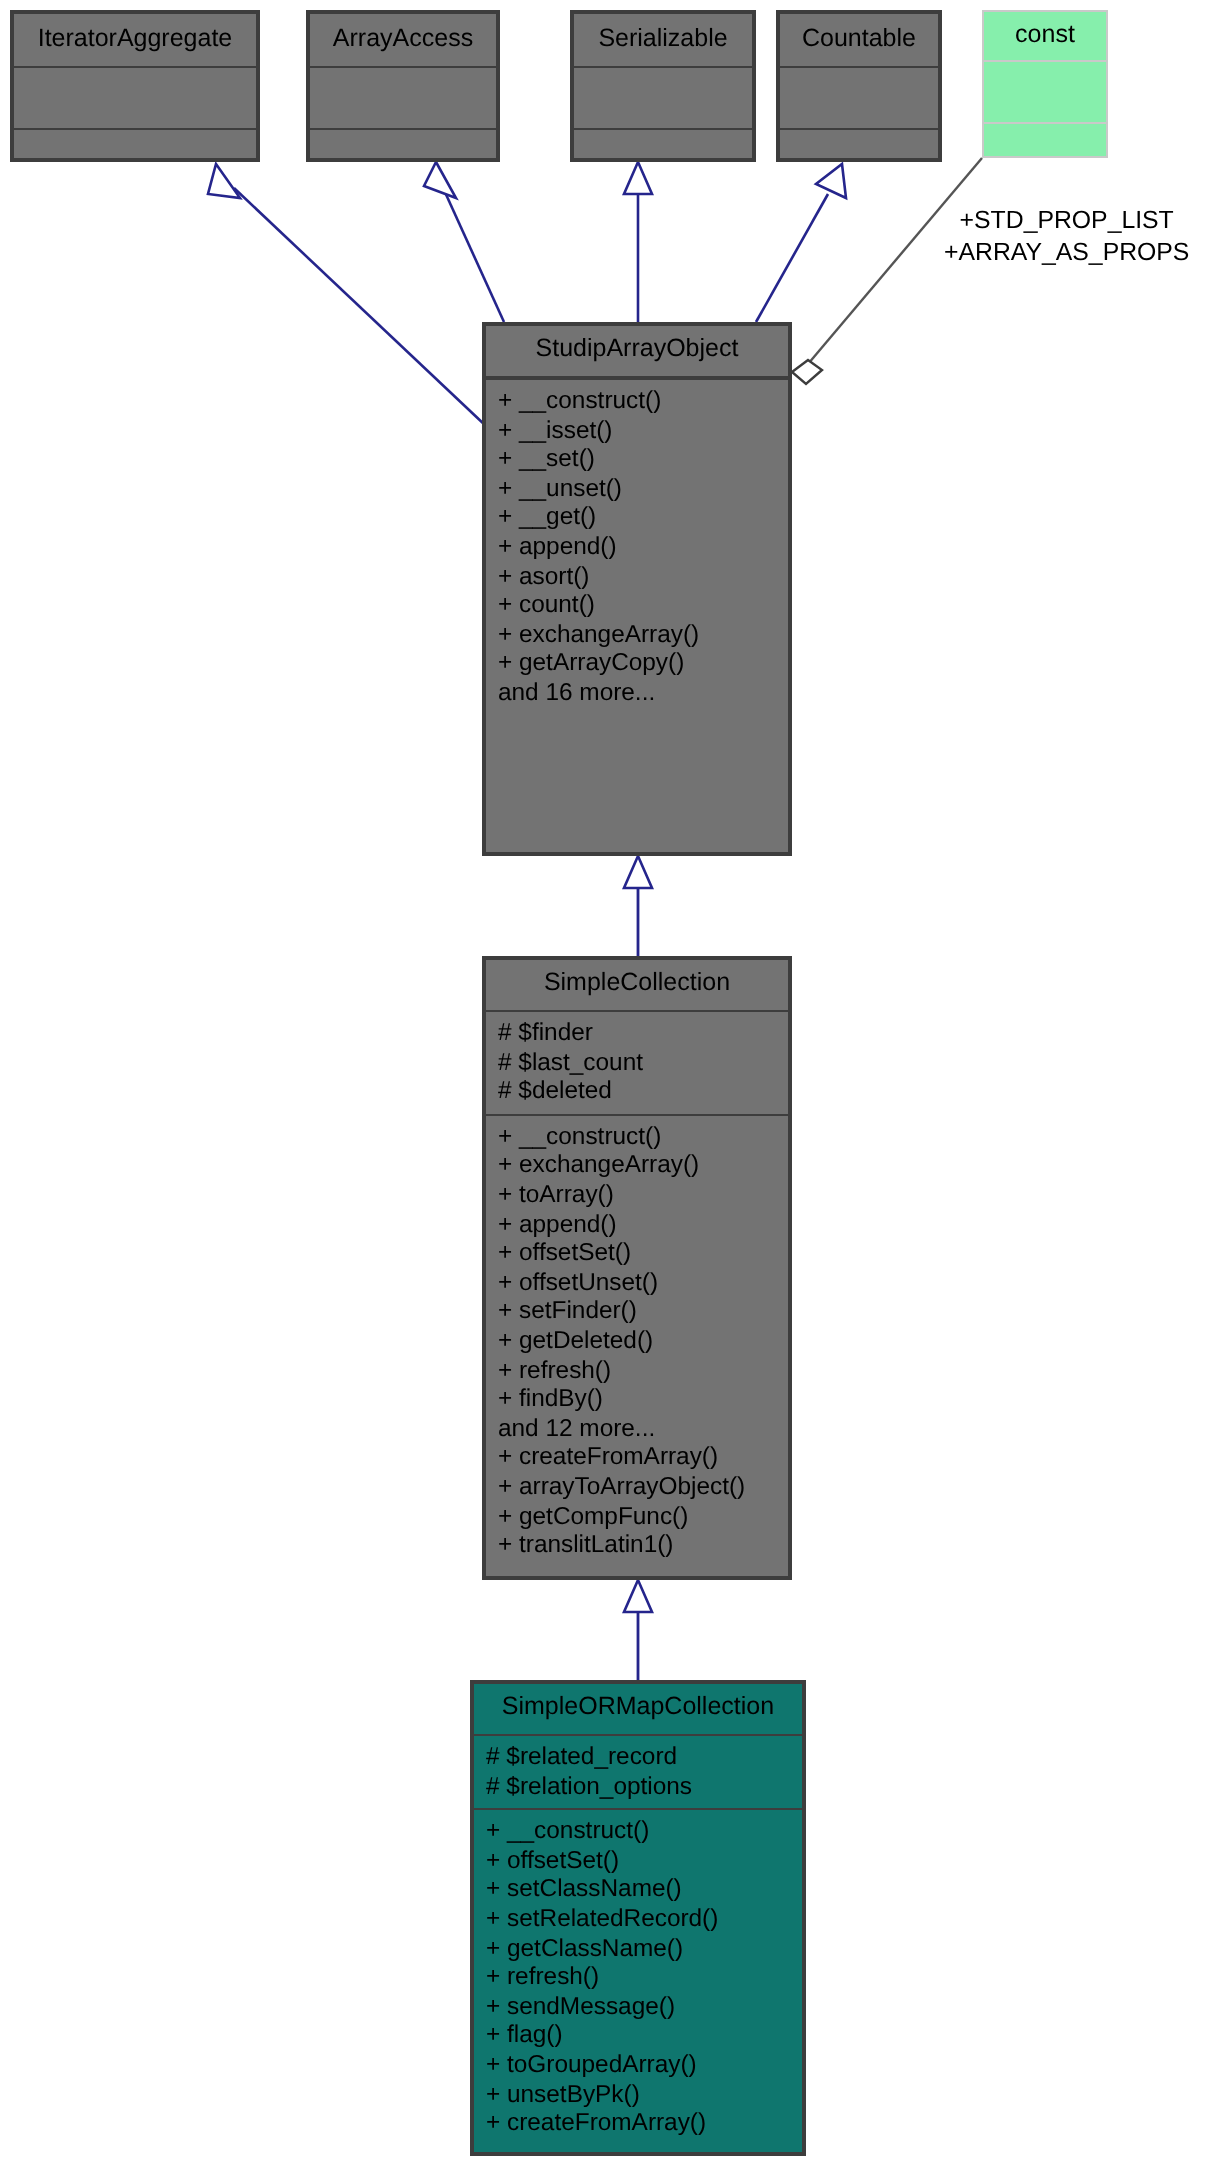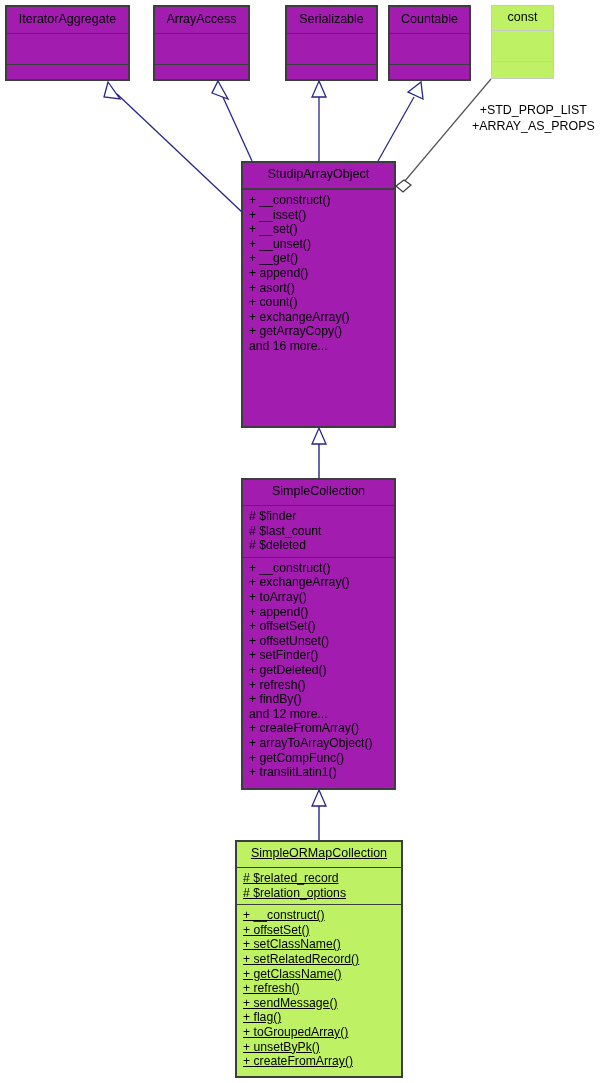--- a/index.html
+++ b/index.html
@@ -24,39 +24,38 @@
   svg.edges {
     position: absolute;
     left: 0; top: 0;
     width: 607px;
     height: 1083px;
     pointer-events: none;
   }
   .uml-class {
     position: absolute;
     box-sizing: border-box;
-    background: #a21caf;
+    background: #737373;
     border: 1px solid #3d3d3d;
     outline: 1px solid #3d3d3d;
     outline-offset: -2px;
     display: flex;
     flex-direction: column;
   }
   .uml-class.plain {
     outline: none;
     border: 2px solid #3d3d3d;
   }
   .uml-class.shaded {
-    background: #bef264;
-    text-decoration: underline;
+    background: #0f766e;
   }
   .uml-class.ghost {
     border: 1px solid #c9c9c9;
     outline: none;
-    background: #bef264;
+    background: #86efac;
   }
   .cls-title {
     text-align: center;
     font-size: 12.5px;
     color: #000000;
     line-height: 15px;
     padding: 5px 6px 6px 6px;
     white-space: nowrap;
   }
   .ghost .cls-title {

